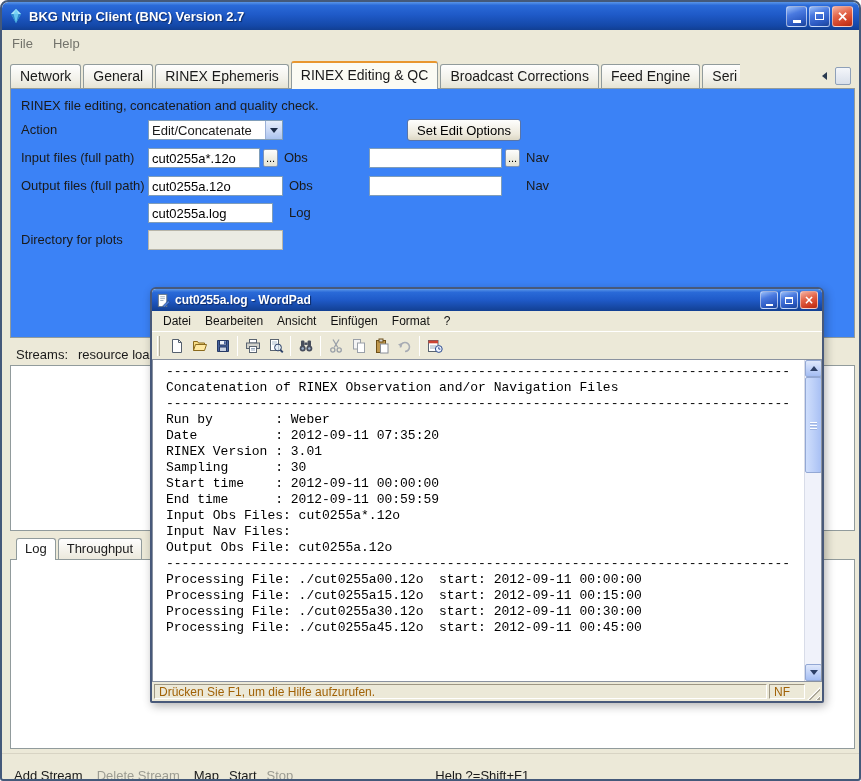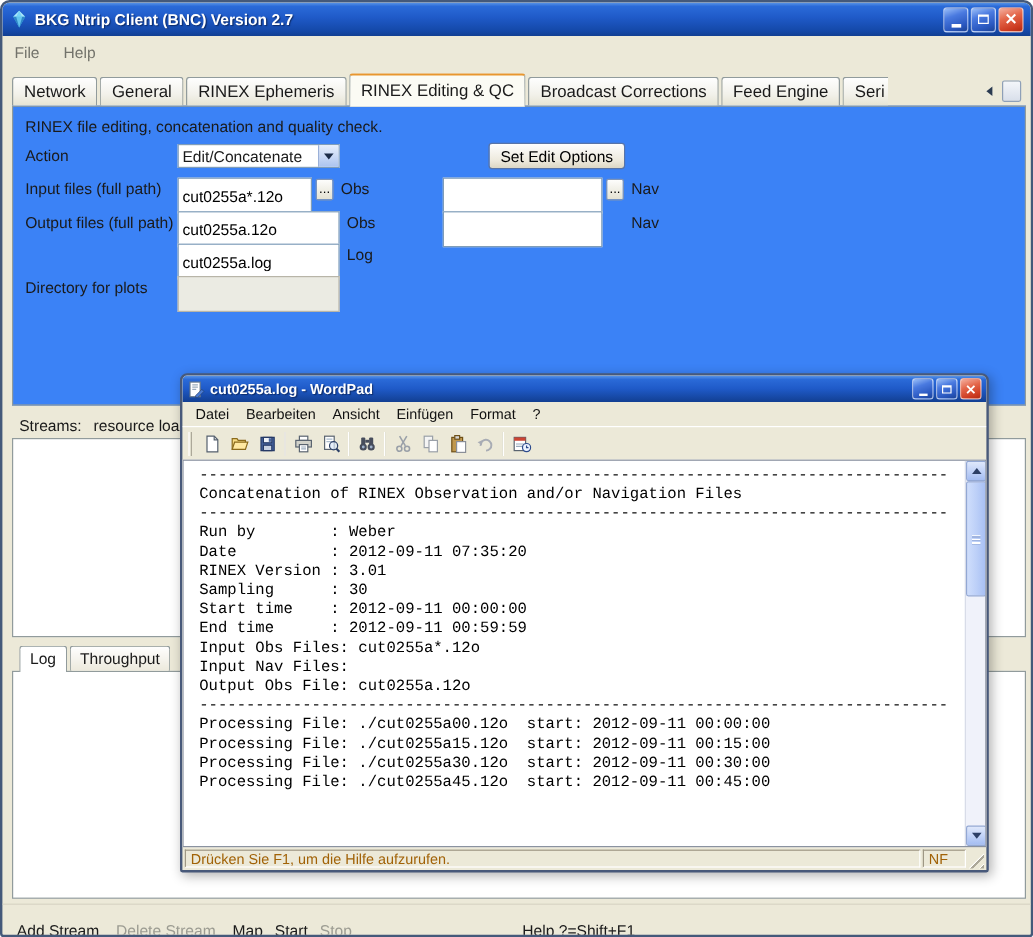--- a/index.html
+++ b/index.html
@@ -35,21 +35,21 @@
   .tsbtn{width:16px;height:18px;display:flex;align-items:center;justify-content:center;}
   .tsbtn.framed{border:1px solid #8ea0b8;border-radius:2px;background:linear-gradient(180deg,#f4f6fa,#d8dfea);}
   .tri{width:0;height:0;}
   .tri-l{border-top:4px solid transparent;border-bottom:4px solid transparent;border-right:5px solid #2a3a50;}
   .tri-d{border-left:4px solid transparent;border-right:4px solid transparent;border-top:5px solid #1c2c48;}
   .tri-u{border-left:4px solid transparent;border-right:4px solid transparent;border-bottom:5px solid #2c3f66;}
   .tri-dn{border-left:4px solid transparent;border-right:4px solid transparent;border-top:5px solid #2c3f66;}
   
   .tabpage{position:absolute;top:86px;left:8px;width:845px;height:250px;background:#3b82f6;border:1px solid #919b9c;z-index:2;}
   .lbl{position:absolute;font-size:13px;line-height:20px;white-space:nowrap;}
-  .field{position:absolute;height:20px;border:1px solid #7f9db9;background:#fff;font-size:13px;padding:14px 3px;font-family:"Liberation Sans",sans-serif;color:#000;}
+  .field{position:absolute;height:20px;border:1px solid #7f9db9;background:#fff;font-size:13px;padding:4px 3px;font-family:"Liberation Sans",sans-serif;color:#000;}
   .field.disabled{background:#ebebe3;border-color:#b8b5a8;}
   .combo{position:absolute;height:20px;border:1px solid #7f9db9;background:#fff;display:flex;align-items:center;}
   .combo-text{flex:1;font-size:13px;padding-left:3px;white-space:nowrap;}
   .combo-btn{width:17px;height:18px;background:linear-gradient(180deg,#e6eefb,#cbdaf6 50%,#abc3ef);border-left:1px solid #9ab0d8;display:flex;align-items:center;justify-content:center;}
   .browse-btn{position:absolute;width:15px;height:18px;border:1px solid #7c93b8;border-radius:2px;
     background:linear-gradient(180deg,#fdfdfc,#e4e2d2);font-size:11px;line-height:10px;text-align:center;padding:0;font-family:"Liberation Sans",sans-serif;}
   .xp-button{position:absolute;height:22px;padding:0 9px;font-size:13px;border:1px solid #5874a8;border-radius:3px;
     background:linear-gradient(180deg,#fefefe,#ede9dc 70%,#dcd7c4);font-family:"Liberation Sans",sans-serif;}
   
   .streams{position:absolute;top:343px;left:8px;width:845px;}
@@ -62,21 +62,20 @@
   .action-bar{position:absolute;top:751px;left:0;right:0;height:44px;display:flex;align-items:center;padding-left:12px;font-size:13px;border-top:1px solid #d8d4c4;}
   .action{margin-right:14px;white-space:nowrap;}
   .action.disabled{color:#9c9c92;}
   .help-action{margin-left:128px;}
   
   #wordpad{
     position:absolute;left:148px;top:285px;width:674px;height:416px;z-index:10;
     background:#ece9d8;border:2px solid #48597a;border-radius:6px 6px 2px 2px;overflow:hidden;
     box-shadow:2px 3px 10px rgba(0,0,0,.3);display:flex;flex-direction:column;
     font-family:"Liberation Sans",sans-serif;
-    margin-top:24px;
   }
   .wp-titlebar{flex:0 0 22px;background:linear-gradient(180deg,#5a96e8 0%,#2a6ad8 15%,#1f5ac8 50%,#123f92 100%);
     display:flex;align-items:center;padding:0 4px;border-radius:4px 4px 0 0;}
   .wp-title{color:#fff;font-weight:bold;font-size:12px;text-shadow:1px 1px 1px #0c2a66;margin-left:4px;flex:1;white-space:nowrap;}
   .wp-btn{width:18px;height:18px;border-radius:3px;border:1px solid rgba(255,255,255,.55);display:flex;align-items:center;justify-content:center;}
   .wp-btn .glyph-min{width:7px;height:2px;margin-top:9px;}
   .wp-btn .glyph-max{width:8px;height:7px;}
   .wp-btn .glyph-close{font-size:12px;}
   .wp-menubar{flex:0 0 20px;display:flex;align-items:center;padding-left:4px;font-size:12px;color:#111;}
   .wp-menu-item{padding:0 7px;}
@@ -172,21 +171,21 @@
     <input class="field" style="left: 358px; top: 59px; width: 133px;" value="">
     <button class="browse-btn" style="left:494px;top:60px;">...</button>
     <div class="lbl" style="left:515px;top:59px;">Nav</div>
 
     <div class="lbl" style="left:10px;top:87px;">Output files (full path)</div>
     <input class="field" style="left: 137px; top: 87px; width: 135px;" value="cut0255a.12o">
     <div class="lbl" style="left:278px;top:87px;">Obs</div>
     <input class="field" style="left: 358px; top: 87px; width: 133px;" value="">
     <div class="lbl" style="left:515px;top:87px;">Nav</div>
 
-    <input class="field" style="left: 137px; top: 114px; width: 135px;" value="cut0255a.log">
+    <input class="field" style="left: 137px; top: 114px; width: 125px;" value="cut0255a.log">
     <div class="lbl" style="left:278px;top:114px;">Log</div>
 
     <div class="lbl" style="left:10px;top:141px;">Directory for plots</div>
     <input class="field disabled" style="left: 137px; top: 141px; width: 135px;" disabled="" value="">
   </div>
 
   <div class="streams">
     <div class="streams-labels">
       <span>Streams:</span>
       <span>resource loa</span>

